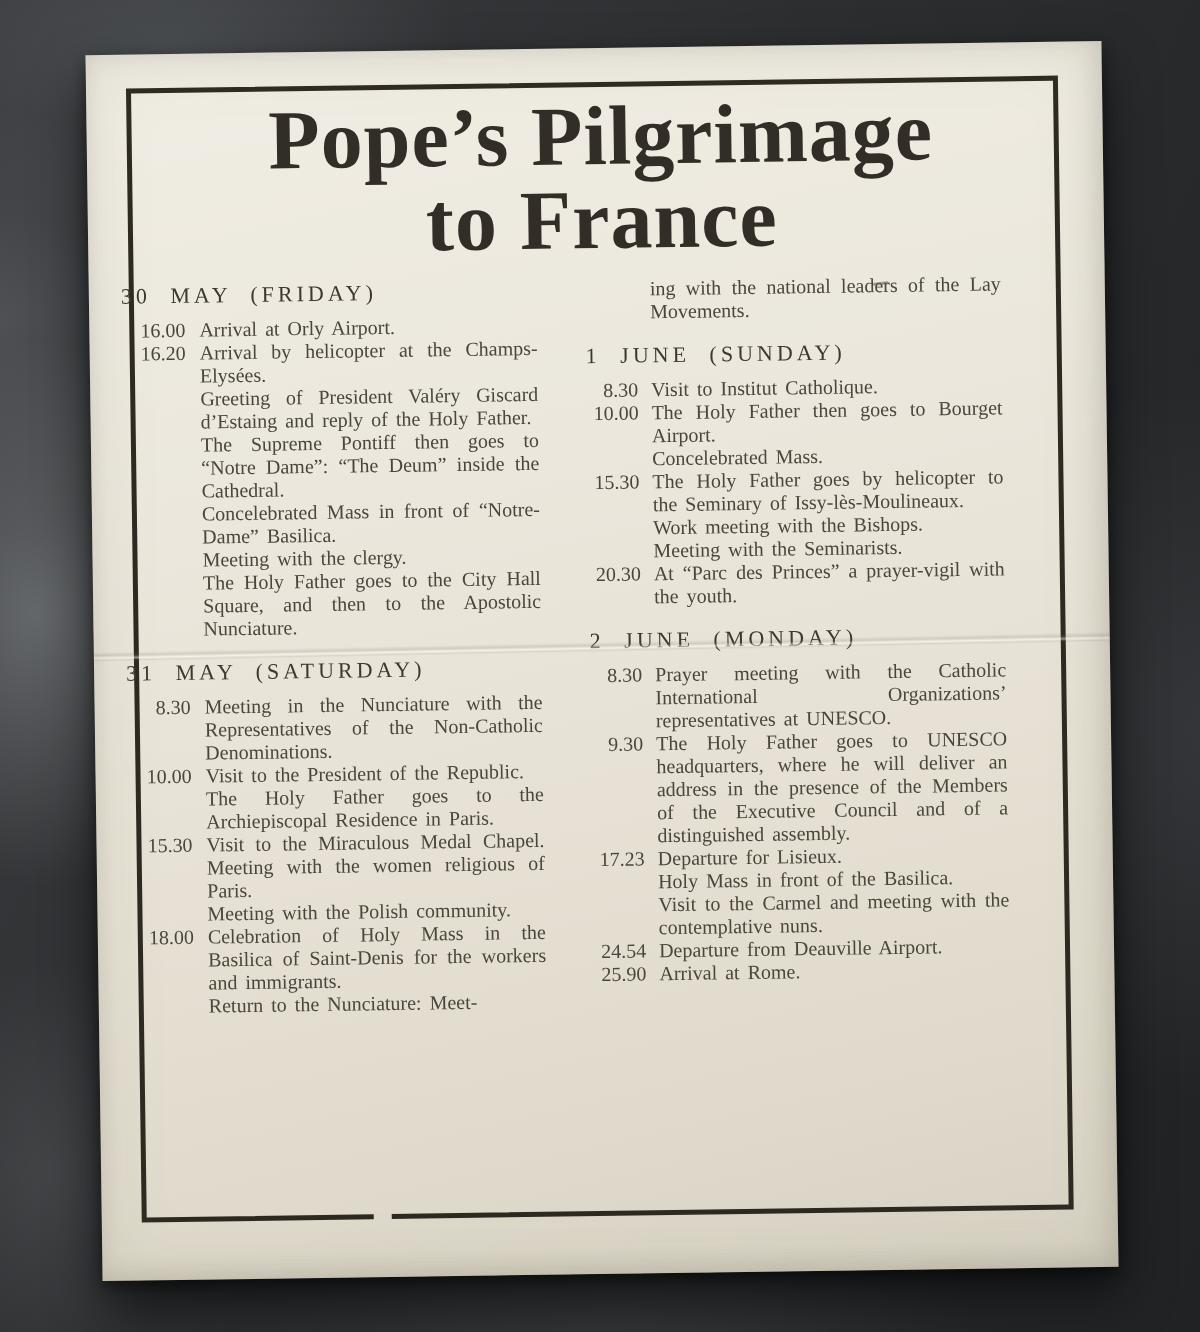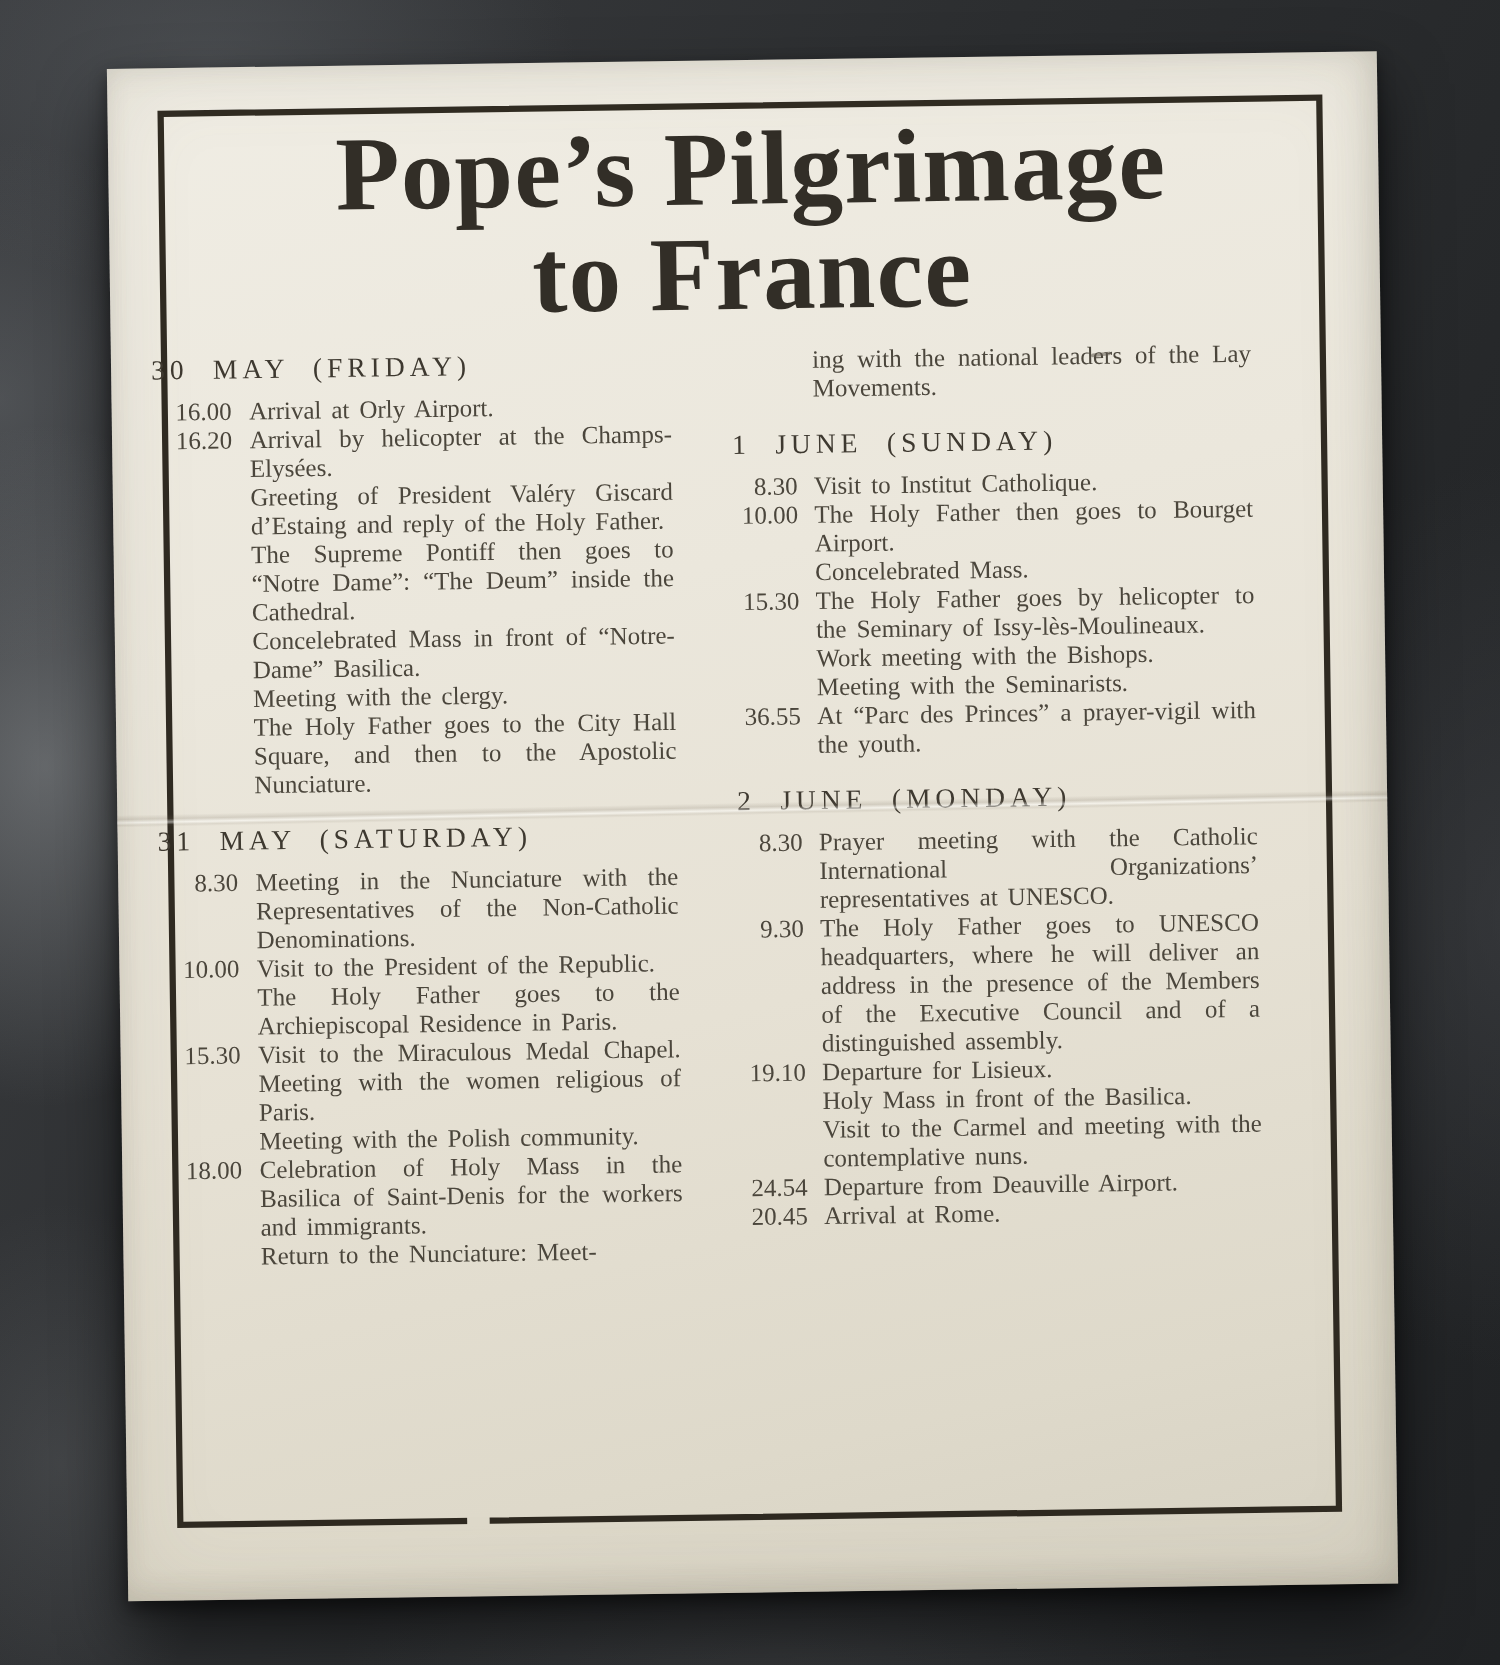--- a/index.html
+++ b/index.html
@@ -155,50 +155,50 @@
           </div>
           <div class="entry">
             <div class="time"></div>
             <div class="desc">Work meeting with the Bishops.</div>
           </div>
           <div class="entry">
             <div class="time"></div>
             <div class="desc">Meeting with the Seminarists.</div>
           </div>
           <div class="entry">
-            <div class="time">36.55</div>
+            <div class="time">20.30</div>
             <div class="desc">At “Parc des Princes” a prayer-vigil with the youth.</div>
           </div>
           <div class="day-heading">2 JUNE (MONDAY)</div>
           <div class="entry">
             <div class="time">8.30</div>
             <div class="desc">Prayer meeting with the Catholic International Organizations’ representatives at UNESCO.</div>
           </div>
           <div class="entry">
             <div class="time">9.30</div>
             <div class="desc">The Holy Father goes to UNESCO headquarters, where he will deliver an address in the presence of the Members of the Executive Council and of a distinguished assembly.</div>
           </div>
           <div class="entry">
-            <div class="time">19.10</div>
+            <div class="time">17.23</div>
             <div class="desc">Departure for Lisieux.</div>
           </div>
           <div class="entry">
             <div class="time"></div>
             <div class="desc">Holy Mass in front of the Basilica.</div>
           </div>
           <div class="entry">
             <div class="time"></div>
             <div class="desc">Visit to the Carmel and meeting with the contemplative nuns.</div>
           </div>
           <div class="entry">
             <div class="time">24.54</div>
             <div class="desc">Departure from Deauville Airport.</div>
           </div>
           <div class="entry">
-            <div class="time">20.45</div>
+            <div class="time">25.90</div>
             <div class="desc">Arrival at Rome.</div>
           </div>
         </div>
     </div>
   </div>
   <div class="crease"></div>
   <div class="title-dash"></div>
   <div class="border-gap"></div>
 </div>
 

